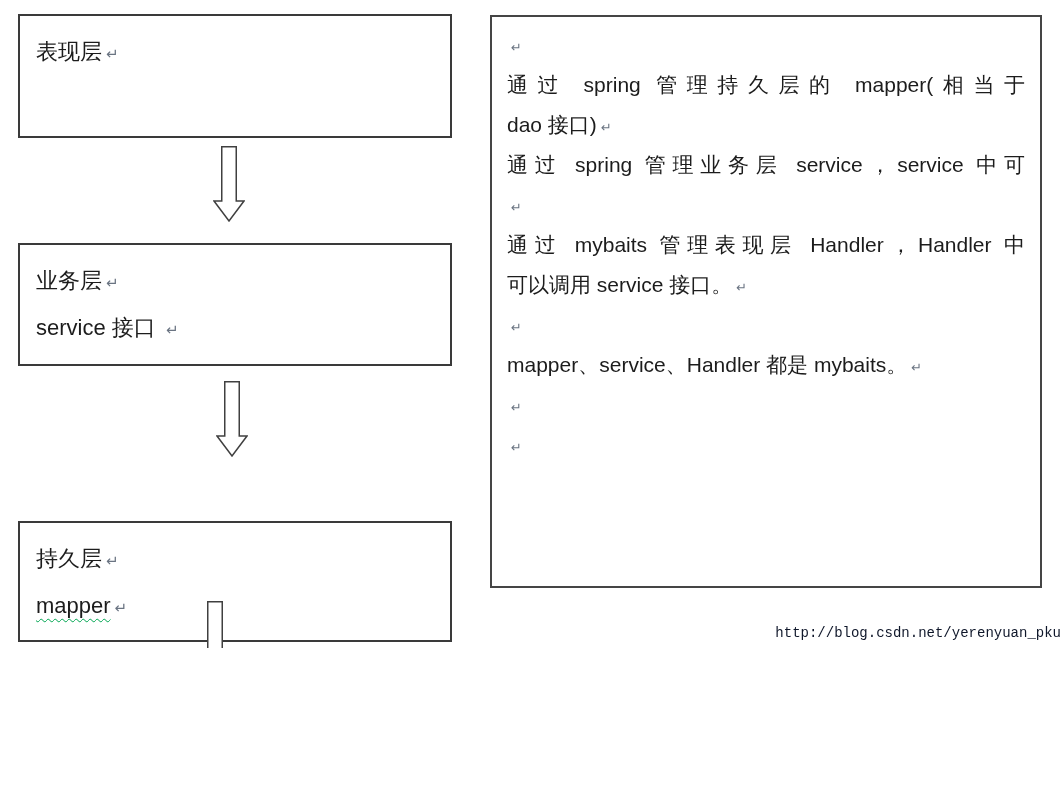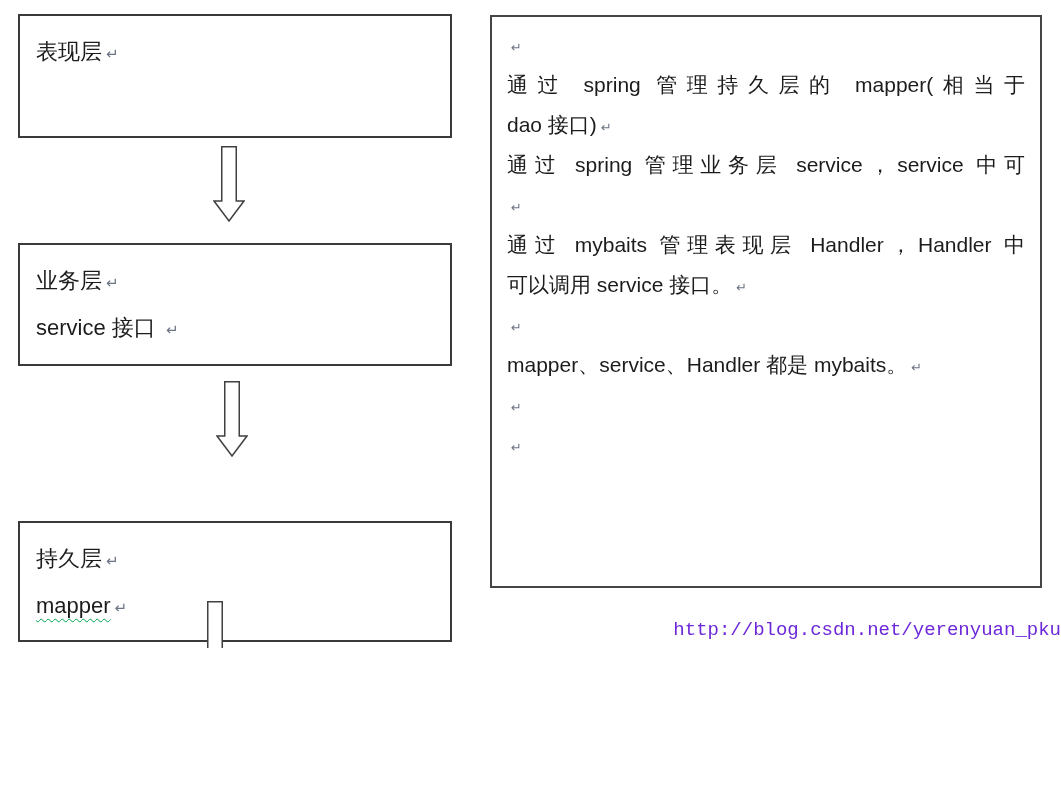--- a/index.html
+++ b/index.html
@@ -79,22 +79,22 @@
     text-align-last:justify;
     white-space:normal;
   }
   .nline .mark { font-size:13px; }
 
   
   .watermark {
     position:absolute;
     right:0px; bottom:7px;
     font-family:"Liberation Mono","DejaVu Sans Mono",monospace;
-    font-size:19px;
-    color:#6d28d9;
+    font-size:14px;
+    color:#0f172a;
     white-space:nowrap;
   }
 </style>
 </head>
 <body>
 
 <div class="canvas">
 
   <div class="layer-box" id="box-presentation">
     <div class="bline"><span>表现层</span><span class="mark">↵</span></div>

